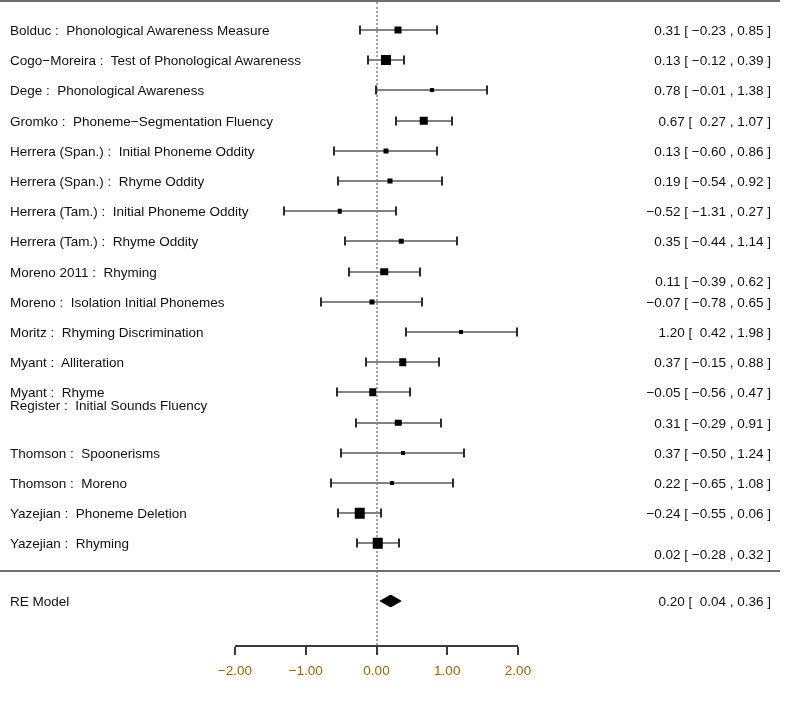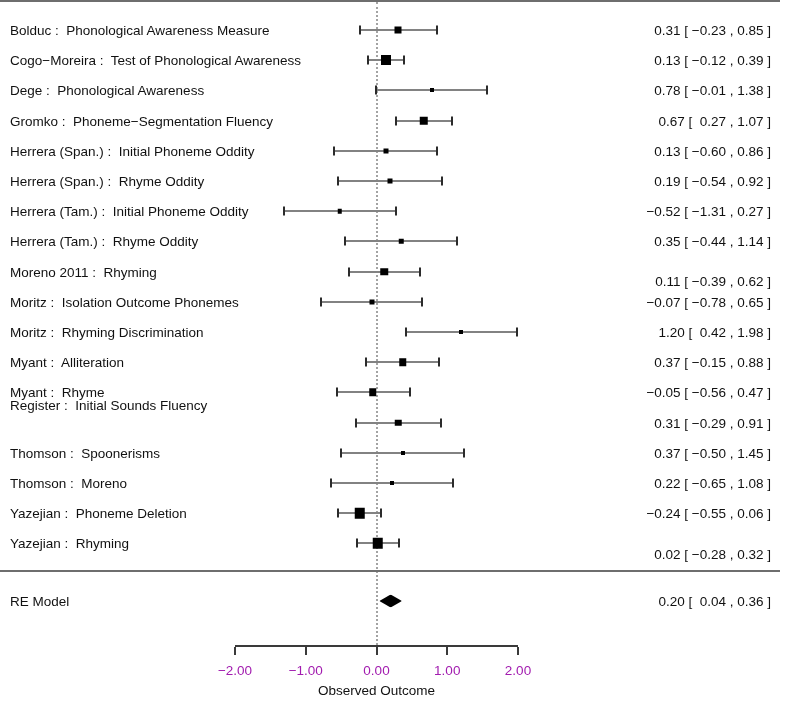--- a/index.html
+++ b/index.html
@@ -56,21 +56,21 @@
   }
 
   #axis-line { position: absolute; height: 2px; background: #3a3a3a; }
   .axis-tick { position: absolute; width: 2px; height: 8px; background: #3a3a3a; transform: translateX(-50%); }
   .tick-label {
     position: absolute;
     width: 70px;
     transform: translateX(-50%);
     text-align: center;
     font-size: 13.5px;
-    color: #a21caf;
+    color: #a16207;
     white-space: pre;
   }
   #x-axis-title {
     position: absolute;
     width: 240px;
     transform: translateX(-50%);
     text-align: center;
     font-size: 13.5px;
     color: #111111;
   }
@@ -130,21 +130,21 @@
       <div class="ci-cap" style="left: 345.37px; top: 241.4px;"></div>
       <div class="ci-cap" style="left: 457.155px; top: 241.4px;"></div>
       <div class="point-marker" style="width: 4.5px; height: 4.5px; left: 401.262px; top: 241.4px;"></div>
       <div class="annotation" style="top: 241.4px;">0.35 [ −0.44 , 1.14 ]</div>
       <div class="study-label" style="top: 271.6px;">Moreno 2011 :  Rhyming</div>
       <div class="ci-line" style="left: 348.908px; width: 71.4575px; top: 271.6px;"></div>
       <div class="ci-cap" style="left: 348.908px; top: 271.6px;"></div>
       <div class="ci-cap" style="left: 420.365px; top: 271.6px;"></div>
       <div class="point-marker" style="width: 7.5px; height: 7.5px; left: 384.283px; top: 271.6px;"></div>
       <div class="annotation" style="top: 281px;">0.11 [ −0.39 , 0.62 ]</div>
-      <div class="study-label" style="top: 301.8px;">Moritz :  Isolation Outcome Phonemes</div>
+      <div class="study-label" style="top: 301.8px;">Moreno :  Isolation Initial Phonemes</div>
       <div class="ci-line" style="left: 321.315px; width: 101.172px; top: 301.8px;"></div>
       <div class="ci-cap" style="left: 321.315px; top: 301.8px;"></div>
       <div class="ci-cap" style="left: 422.488px; top: 301.8px;"></div>
       <div class="point-marker" style="width: 5px; height: 5px; left: 371.548px; top: 301.8px;"></div>
       <div class="annotation" style="top: 301.8px;">−0.07 [ −0.78 , 0.65 ]</div>
       <div class="study-label" style="top: 332px;">Moritz :  Rhyming Discrimination</div>
       <div class="ci-line" style="left: 406.215px; width: 110.37px; top: 332px;"></div>
       <div class="ci-cap" style="left: 406.215px; top: 332px;"></div>
       <div class="ci-cap" style="left: 516.585px; top: 332px;"></div>
       <div class="point-marker" style="width: 4px; height: 4px; left: 461.4px; top: 332px;"></div>
@@ -165,21 +165,21 @@
       <div class="ci-line" style="left: 355.983px; width: 84.9px; top: 422.6px;"></div>
       <div class="ci-cap" style="left: 355.983px; top: 422.6px;"></div>
       <div class="ci-cap" style="left: 440.882px; top: 422.6px;"></div>
       <div class="point-marker" style="width: 6.5px; height: 6.5px; left: 398.433px; top: 422.6px;"></div>
       <div class="annotation" style="top: 422.6px;">0.31 [ −0.29 , 0.91 ]</div>
       <div class="study-label" style="top: 452.8px;">Thomson :  Spoonerisms</div>
       <div class="ci-line" style="left: 341.125px; width: 123.105px; top: 452.8px;"></div>
       <div class="ci-cap" style="left: 341.125px; top: 452.8px;"></div>
       <div class="ci-cap" style="left: 464.23px; top: 452.8px;"></div>
       <div class="point-marker" style="width: 4px; height: 4px; left: 402.678px; top: 452.8px;"></div>
-      <div class="annotation" style="top: 452.8px;">0.37 [ −0.50 , 1.45 ]</div>
+      <div class="annotation" style="top: 452.8px;">0.37 [ −0.50 , 1.24 ]</div>
       <div class="study-label" style="top: 483px;">Thomson :  Moreno</div>
       <div class="ci-line" style="left: 330.512px; width: 122.397px; top: 483px;"></div>
       <div class="ci-cap" style="left: 330.512px; top: 483px;"></div>
       <div class="ci-cap" style="left: 452.91px; top: 483px;"></div>
       <div class="point-marker" style="width: 4px; height: 4px; left: 392.065px; top: 483px;"></div>
       <div class="annotation" style="top: 483px;">0.22 [ −0.65 , 1.08 ]</div>
       <div class="study-label" style="top: 513.2px;">Yazejian :  Phoneme Deletion</div>
       <div class="ci-line" style="left: 337.587px; width: 43.1575px; top: 513.2px;"></div>
       <div class="ci-cap" style="left: 337.587px; top: 513.2px;"></div>
       <div class="ci-cap" style="left: 380.745px; top: 513.2px;"></div>
@@ -205,14 +205,13 @@
       <div class="tick-label" style="left: 235px; top: 663px;">−2.00</div>
       <div class="axis-tick" style="left: 305.75px; top: 647px;"></div>
       <div class="tick-label" style="left: 305.75px; top: 663px;">−1.00</div>
       <div class="axis-tick" style="left: 376.5px; top: 647px;"></div>
       <div class="tick-label" style="left: 376.5px; top: 663px;">0.00</div>
       <div class="axis-tick" style="left: 447.25px; top: 647px;"></div>
       <div class="tick-label" style="left: 447.25px; top: 663px;">1.00</div>
       <div class="axis-tick" style="left: 518px; top: 647px;"></div>
       <div class="tick-label" style="left: 518px; top: 663px;">2.00</div>
     </div>
-  <div id="x-axis-title" style="left: 376.5px; top: 683px;">Observed Outcome</div>
 </div>
 
 </body></html>

